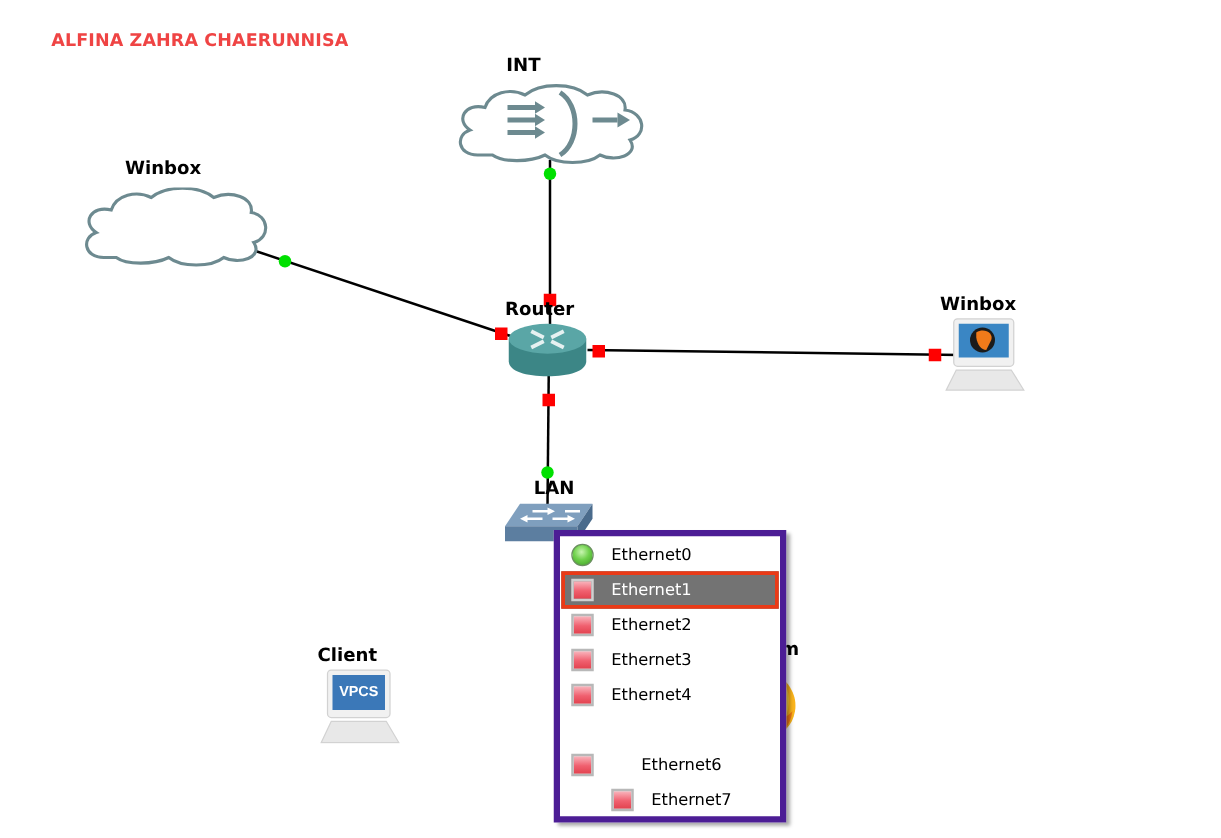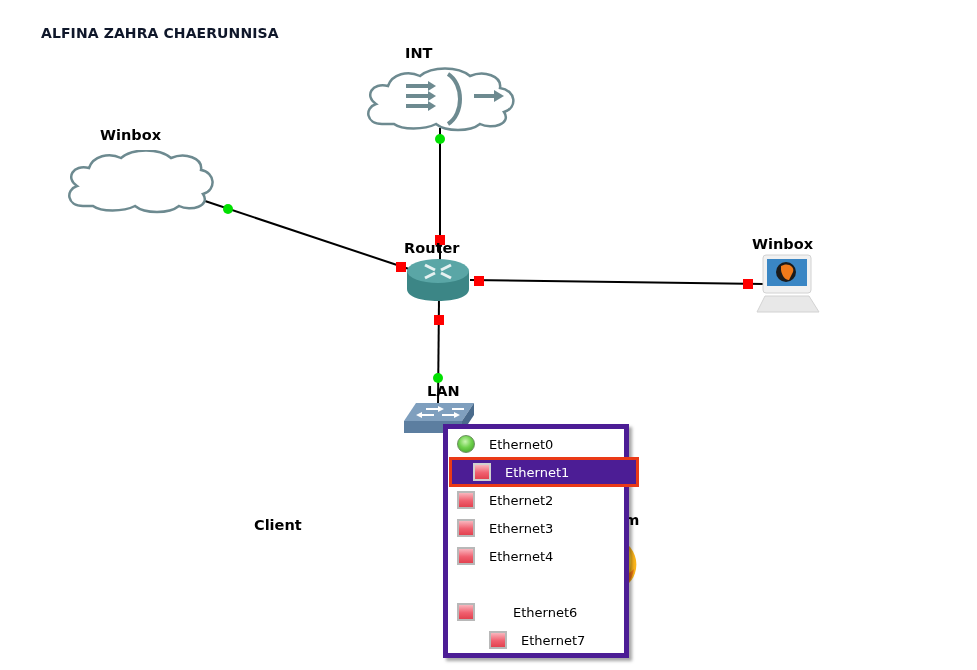--- a/index.html
+++ b/index.html
@@ -1,28 +1,28 @@
 <!DOCTYPE html>
 <html><head>
 <meta charset="utf-8">
 <style>
   html, body { margin:0; padding:0; background:#ffffff; }
   body { width:977px; height:670px; position:relative; overflow:hidden;
          font-family:"DejaVu Sans", sans-serif; }
   .canvas { position:absolute; left:0; top:0; width:977px; height:670px; }
-  .title { position:absolute; left:41px; top:25px; font-weight:bold; font-size:14px; color:#0f172a; letter-spacing:0.1px; }
+  .title { position:absolute; left:41px; top:25px; font-weight:bold; font-size:14px; color:#ef4444; letter-spacing:0.1px; }
   .node-label { position:absolute; font-weight:bold; font-size:14.5px; color:#000; white-space:nowrap; }
   svg.links { position:absolute; left:0; top:0; }
   .node { position:absolute; }
   .menu { position:absolute; left:443px; top:424px; width:176px; height:224px;
           background:#fff; border:5px solid #4c1d95; box-shadow:3px 3px 3px rgba(0,0,0,0.35); }
   .menu-item { position:absolute; left:1px; width:174px; height:28px; display:flex; align-items:center; }
   .menu-item .ico { width:18px; height:18px; margin-left:8px; margin-right:14px; box-sizing:border-box; }
   .menu-item .lbl { font-family:"DejaVu Sans", sans-serif; font-size:13px; color:#000; }
-  .menu-item.selected { background:#4c1d95; outline:3px solid #ea3a17; outline-offset:-3px;padding-left:16px; }
+  .menu-item.selected { background:#737373; outline:3px solid #ea3a17; outline-offset:-3px; }
   .menu-item.selected .lbl { color:#fff; }
   .ico.green { border-radius:50%; background:radial-gradient(circle at 45% 35%, #c8f5b0 0%, #6fd14c 45%, #3a9a22 100%); border:1px solid #6b8f60; }
   .ico.red { background:linear-gradient(#f9b5bd 0%, #f0606f 55%, #e2424f 100%); border:2px solid #b8b8b8; }
   .menu-item.selected .ico.red { border-color:#d0d0d0; }
 </style>
 </head>
 <body>
 
 <div class="canvas">
 
@@ -93,20 +93,28 @@
     <polygon points="60,20 72,2 72,14 60,32" fill="#4a6b8c"></polygon>
     <g fill="#ffffff">
       <polygon points="24,7 36,7 36,5 42,8 36,11 36,9 24,9"></polygon>
       <polygon points="40,13 52,13 52,11 58,14 52,17 52,15 40,15"></polygon>
       <polygon points="32,13 20,13 20,11 14,14 20,17 20,15 32,15"></polygon>
       <polygon points="50,7 62,7 62,9 50,9"></polygon>
     </g>
   </svg>
 
   <div class="node-label" style="left:254px;top:517px;width:66px;">Client</div>
+  <div class="node" style="left:255px;top:535px;width:66px;height:60px;">
+    <svg width="66" height="60" style="position:absolute;left:0;top:0;">
+      <rect x="7" y="1" width="50" height="38" rx="3" fill="#f1f1f1" stroke="#d2d2d2"></rect>
+      <rect x="11" y="5" width="42" height="28" fill="#3b78b8"></rect>
+      <path d="M2,59 L10,42 L54,42 L64,59 Z" fill="#e8e8e8" stroke="#d2d2d2"></path>
+    </svg>
+    <div style="position:absolute;left:11px;top:13px;width:42px;text-align:center;color:#fff;font-weight:bold;font-size:11.5px;font-family:'Liberation Sans', sans-serif;">VPCS</div>
+  </div>
 
   <div class="node-label" style="left:617px;top:512px;">rm</div>
   <svg class="node" style="left:618px;top:535px;" width="20" height="56">
     <path d="M0,2 C14,10 20,22 18,34 C16,46 8,52 0,54 Z" fill="#fbb51c"></path>
     <path d="M0,2 C10,8 14,18 13,28 C12,40 6,48 0,50 Z" fill="#ffd43a"></path>
     <path d="M0,44 C6,42 12,38 16,34 C14,46 8,52 0,54 Z" fill="#f47a17"></path>
   </svg>
 
   <div class="menu">
     <div class="menu-item" style="top:1px;">

